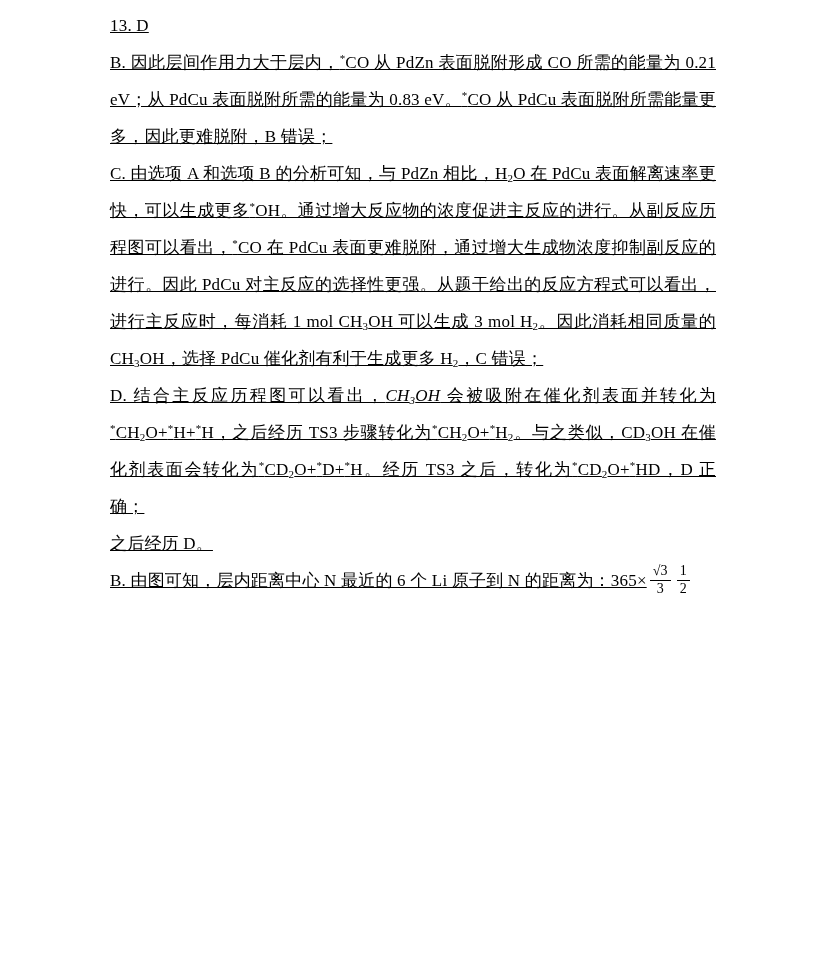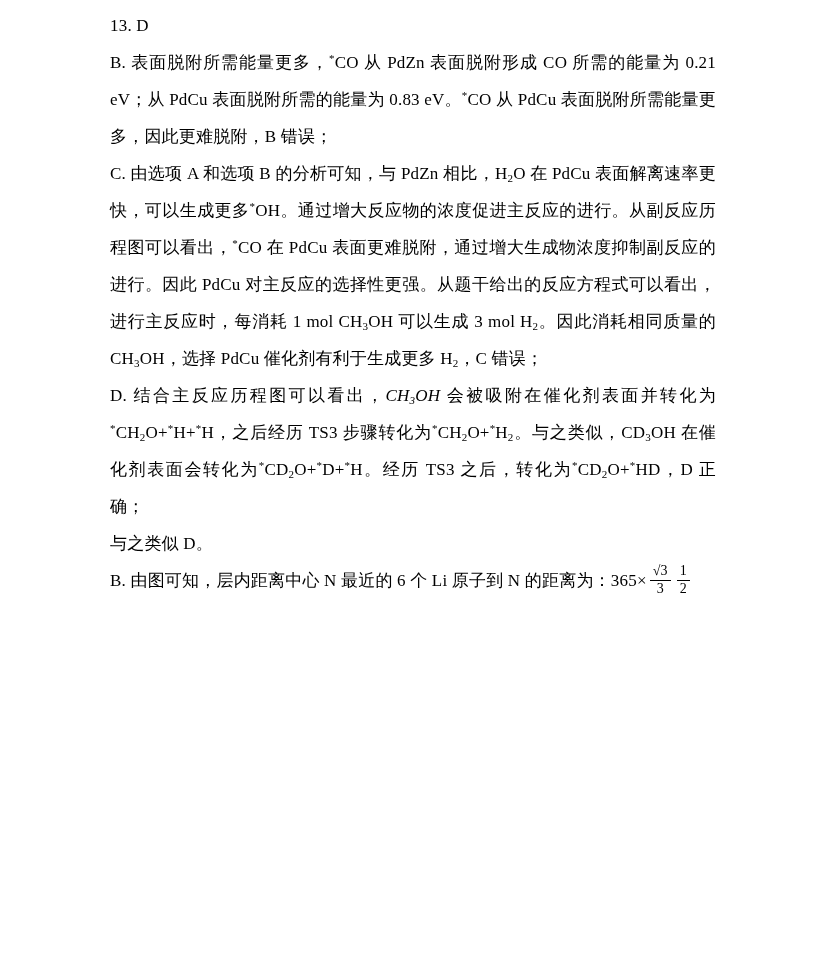--- a/index.html
+++ b/index.html
@@ -18,20 +18,21 @@
     padding: 7px 112px 0 110px;
   }
   .para {
     font-size: 17px;
     line-height: 37px;
     text-align: justify;
     text-justify: inter-character;
     text-align-last: left;
     margin: 0;
     letter-spacing: 0.2px;
+    text-decoration: underline;
   }
   .para sub {
     font-size: 11px;
     line-height: 0;
     vertical-align: -0.25em;
   }
   .para sup {
     font-size: 11px;
     line-height: 0;
     vertical-align: 0.55em;
@@ -52,24 +53,24 @@
     border-bottom: 1px solid #000;
     padding: 0 3px;
   }
   .frac .fden { padding: 0 3px; }
 </style>
 </head>
 <body>
 
 <div class="page">
   <p class="para"><span>13. D</span></p>
-  <p class="para"><span>B. 表面脱附所需能量更多，</span><sup>*</sup><span>CO 从 PdZn 表面脱附形成 CO 所需的能量为 0.21 eV；从 PdCu 表面脱附所需的能量为 0.83 eV。</span><sup>*</sup><span>CO 从 PdCu 表面脱附所需能量更多，因此更难脱附，B 错误；</span></p>
+  <p class="para"><span>B. 因此层间作用力大于层内，</span><sup>*</sup><span>CO 从 PdZn 表面脱附形成 CO 所需的能量为 0.21 eV；从 PdCu 表面脱附所需的能量为 0.83 eV。</span><sup>*</sup><span>CO 从 PdCu 表面脱附所需能量更多，因此更难脱附，B 错误；</span></p>
   <p class="para"><span>C. 由选项 A 和选项 B 的分析可知，与 PdZn 相比，H</span><sub>2</sub><span>O 在 PdCu 表面解离速率更快，可以生成更多</span><sup>*</sup><span>OH。通过增大反应物的浓度促进主反应的进行。从副反应历程图可以看出，</span><sup>*</sup><span>CO 在 PdCu 表面更难脱附，通过增大生成物浓度抑制副反应的进行。因此 PdCu 对主反应的选择性更强。从题干给出的反应方程式可以看出，进行主反应时，每消耗 1 mol  CH</span><sub>3</sub><span>OH 可以生成 3 mol  H</span><sub>2</sub><span>。因此消耗相同质量的CH</span><sub>3</sub><span>OH，选择 PdCu 催化剂有利于生成更多 H</span><sub>2</sub><span>，C 错误；</span></p>
   <p class="para"><span>D. 结合主反应历程图可以看出，</span><i>CH</i><sub class="it">3</sub><i>OH</i><span> 会被吸附在催化剂表面并转化为</span><sup>*</sup><span>CH</span><sub>2</sub><span>O+</span><sup>*</sup><span>H+</span><sup>*</sup><span>H，之后经历 TS3 步骤转化为</span><sup>*</sup><span>CH</span><sub>2</sub><span>O+</span><sup>*</sup><span>H</span><sub>2</sub><span>。与之类似，CD</span><sub>3</sub><span>OH 在催化剂表面会转化为</span><sup>*</sup><span>CD</span><sub>2</sub><span>O+</span><sup>*</sup><span>D+</span><sup>*</sup><span>H。经历 TS3 之后，转化为</span><sup>*</sup><span>CD</span><sub>2</sub><span>O+</span><sup>*</sup><span>HD，D 正确；</span></p>
-  <p class="para"><span>与之类似 D。</span></p>
+  <p class="para"><span>之后经历 D。</span></p>
   <p class="para"><span>B. 由图可知，层内距离中心 N 最近的 6 个 Li 原子到 N 的距离为：365×</span><span class="frac">
         <span class="fnum">√3</span>
         <span class="fden">3</span>
       </span><span class="frac">
         <span class="fnum">1</span>
         <span class="fden">2</span>
       </span></p>
   <p class="para"></p>
 
 </div>

